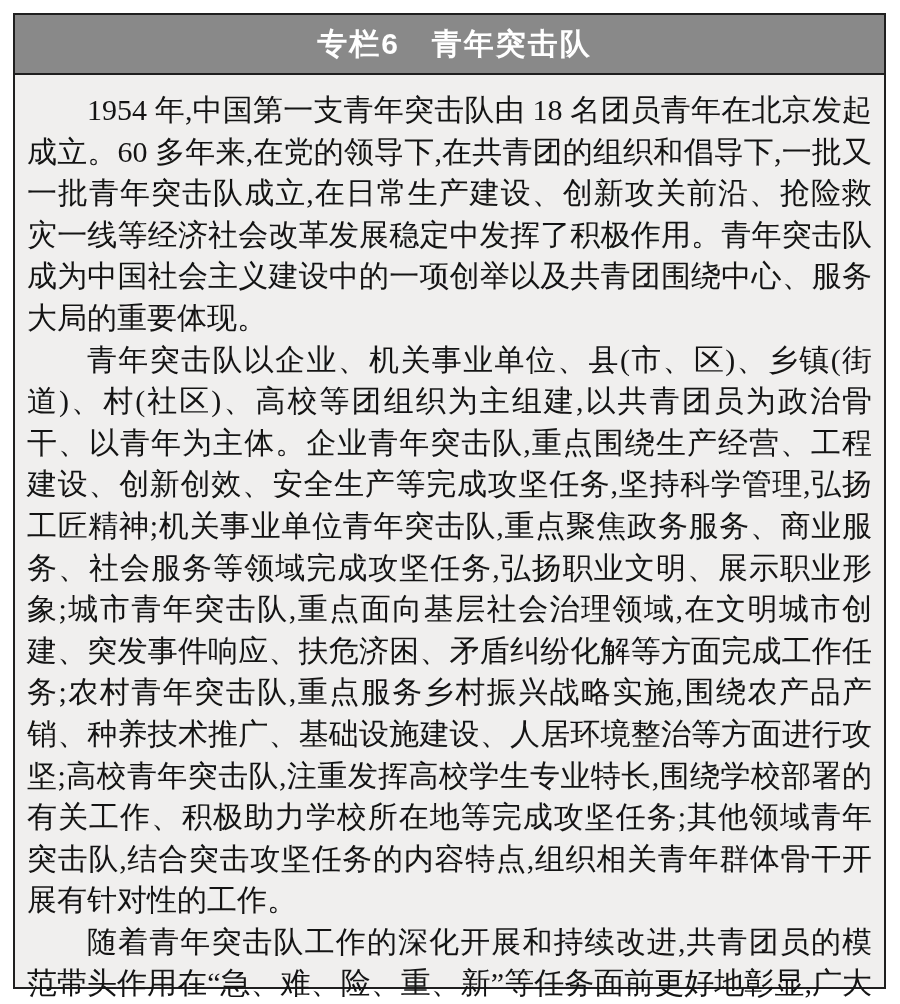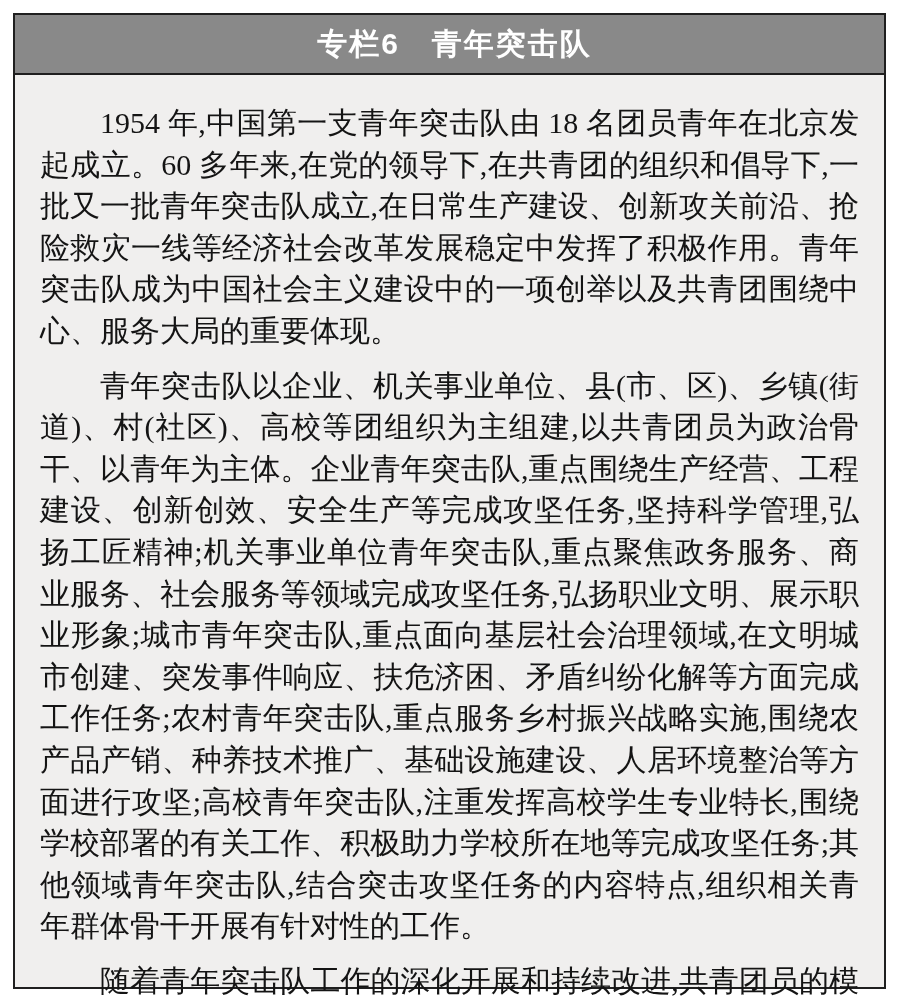--- a/index.html
+++ b/index.html
@@ -44,21 +44,21 @@
   .panel-body {
     box-sizing: border-box;
     padding: 14px 12px 0 12px;
     font-family: "Liberation Serif", "DejaVu Serif", serif;
     font-size: 30px;
     line-height: 41.6px;
     color: #141414;
     text-align: justify;
   }
   .panel-body p {
-    margin: 13px;
+    margin: 0;
     padding: 0;
     text-indent: 2em;
   }
 </style>
 </head>
 <body>
 
 <div class="panel">
   <div class="panel-header">
     <span class="panel-title">专栏6　青年突击队</span>

